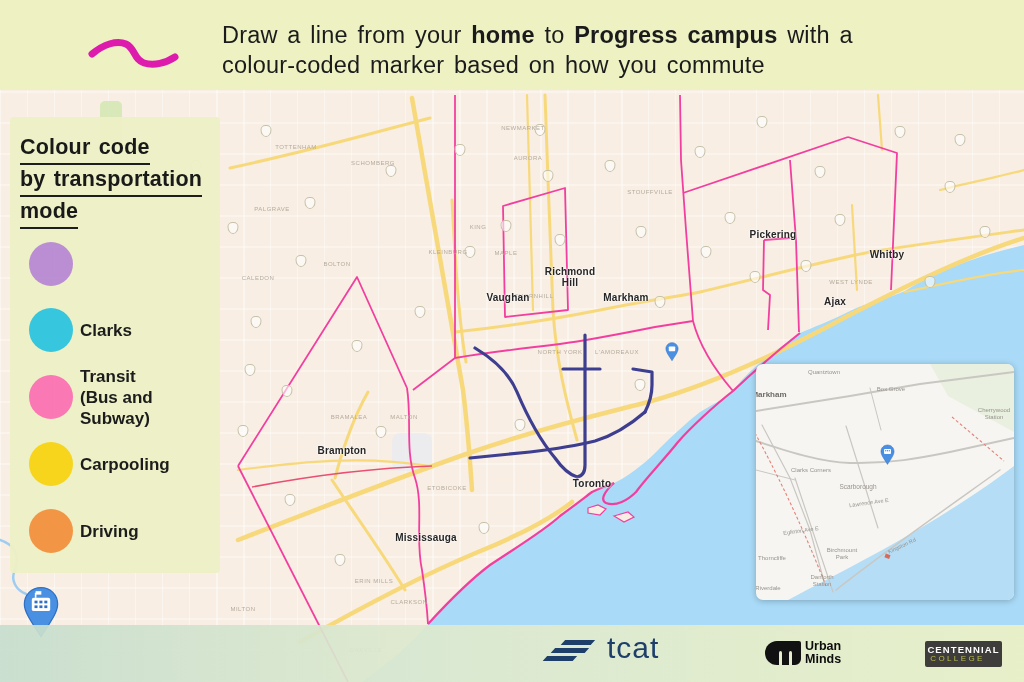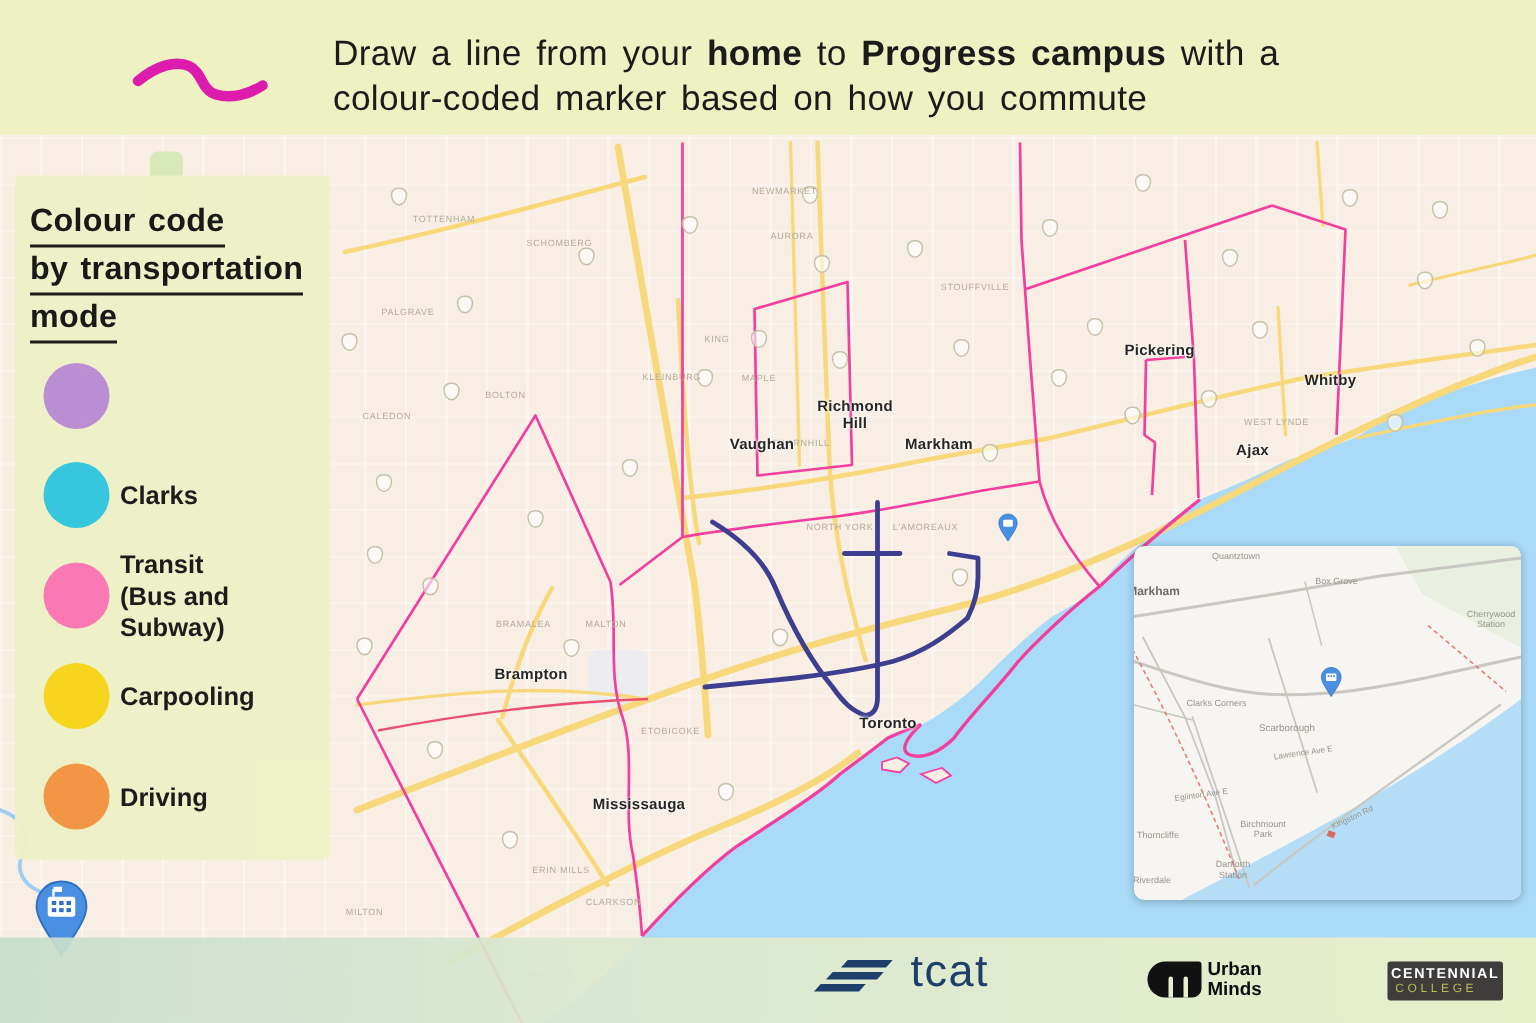--- a/index.html
+++ b/index.html
@@ -141,21 +141,21 @@
       <g>
         <path class="sub" d="M475,348 C495,360 510,375 517,392 C528,418 540,440 555,458 C562,468 568,474 577,477"></path>
         <path class="sub" d="M585,335 L585,465 Q585,476 577,477"></path>
         <path class="sub" d="M470,458 L530,452 C555,449 575,446 595,441 C615,435 630,425 645,412"></path>
         <path class="sub" d="M563,369 L600,369"></path>
         <path class="sub" d="M645,412 C650,402 652,394 652,385 L652,372 L633,369"></path>
       </g>
     </svg>
 
     <div id="map-labels">
-        <div class="city" style="left: 330px; top: 360px;">Brampton</div>
+        <div class="city" style="left: 318px; top: 360px;">Brampton</div>
         <div class="city" style="left: 402px; top: 447px;">Mississauga</div>
         <div class="city" style="left: 484px; top: 207px;">Vaughan</div>
         <div class="city" style="left: 546px; top: 187px;">Richmond
 Hill</div>
         <div class="city" style="left: 602px; top: 207px;">Markham</div>
         <div class="city" style="left: 568px; top: 393px;">Toronto</div>
         <div class="city" style="left: 749px; top: 144px;">Pickering</div>
         <div class="city" style="left: 811px; top: 211px;">Ajax</div>
         <div class="city" style="left: 863px; top: 164px;">Whitby</div>
         <div class="faint" style="left: 296px; top: 57px;">TOTTENHAM</div>

